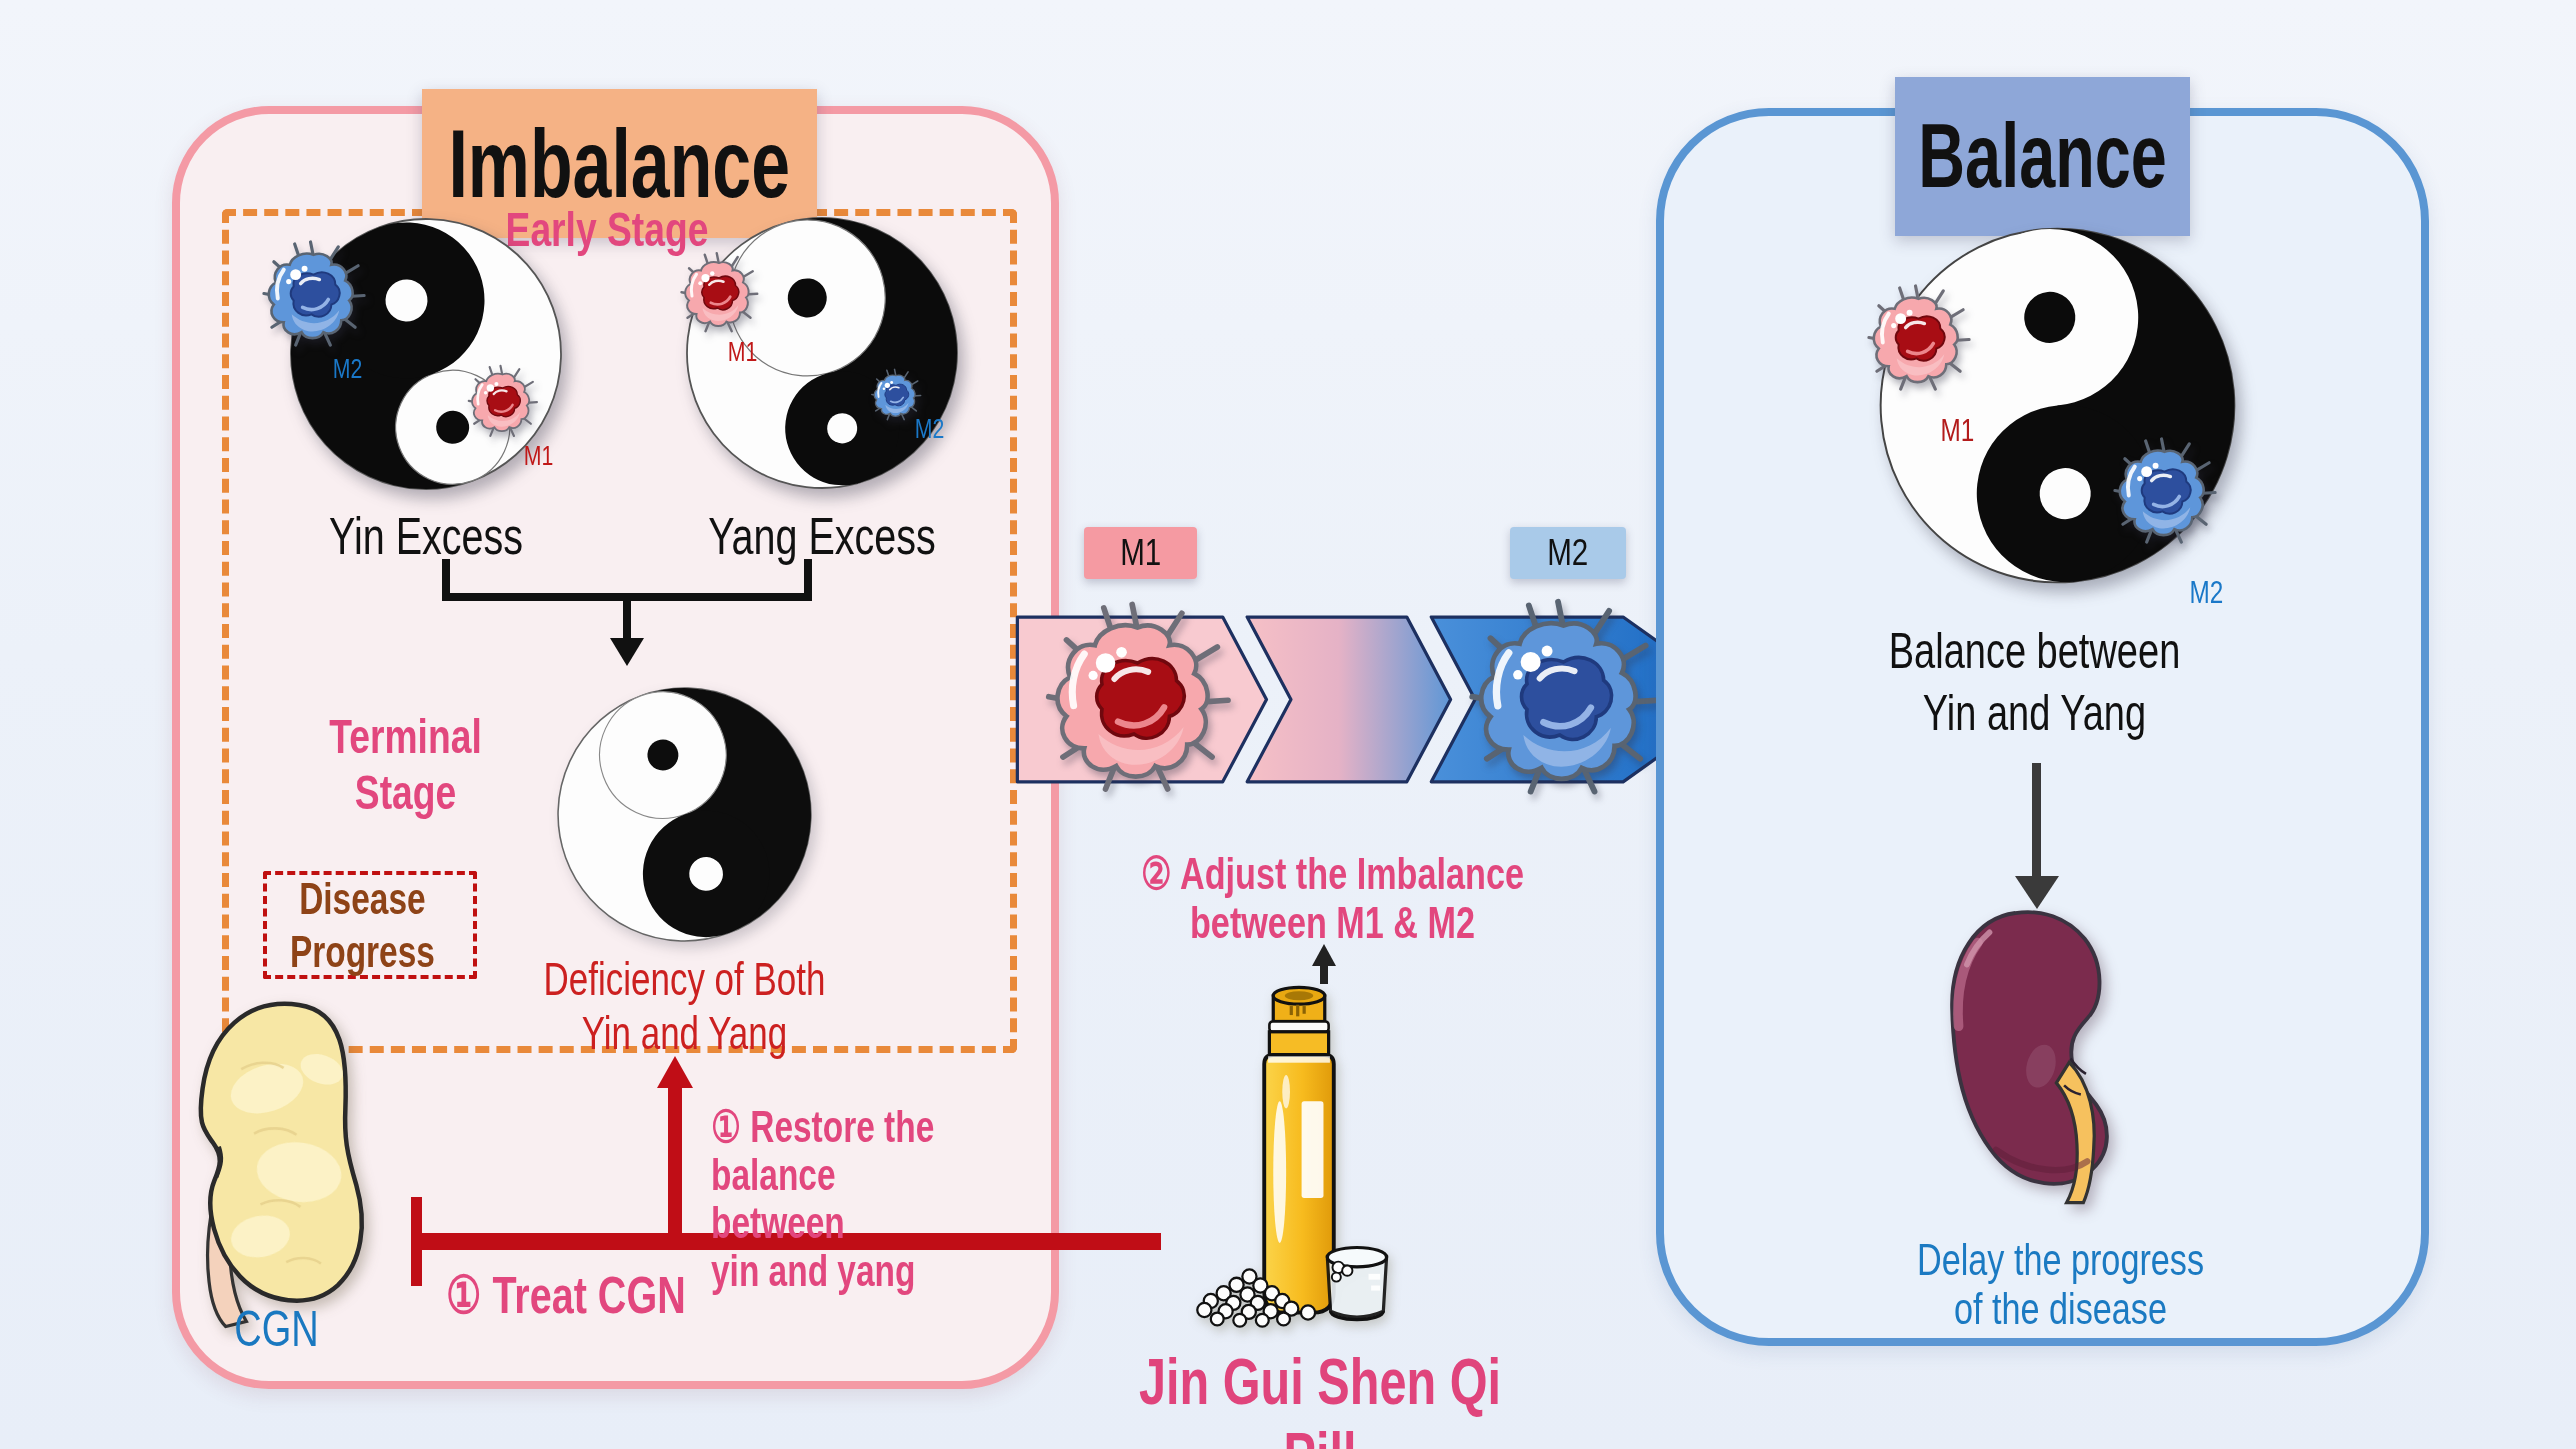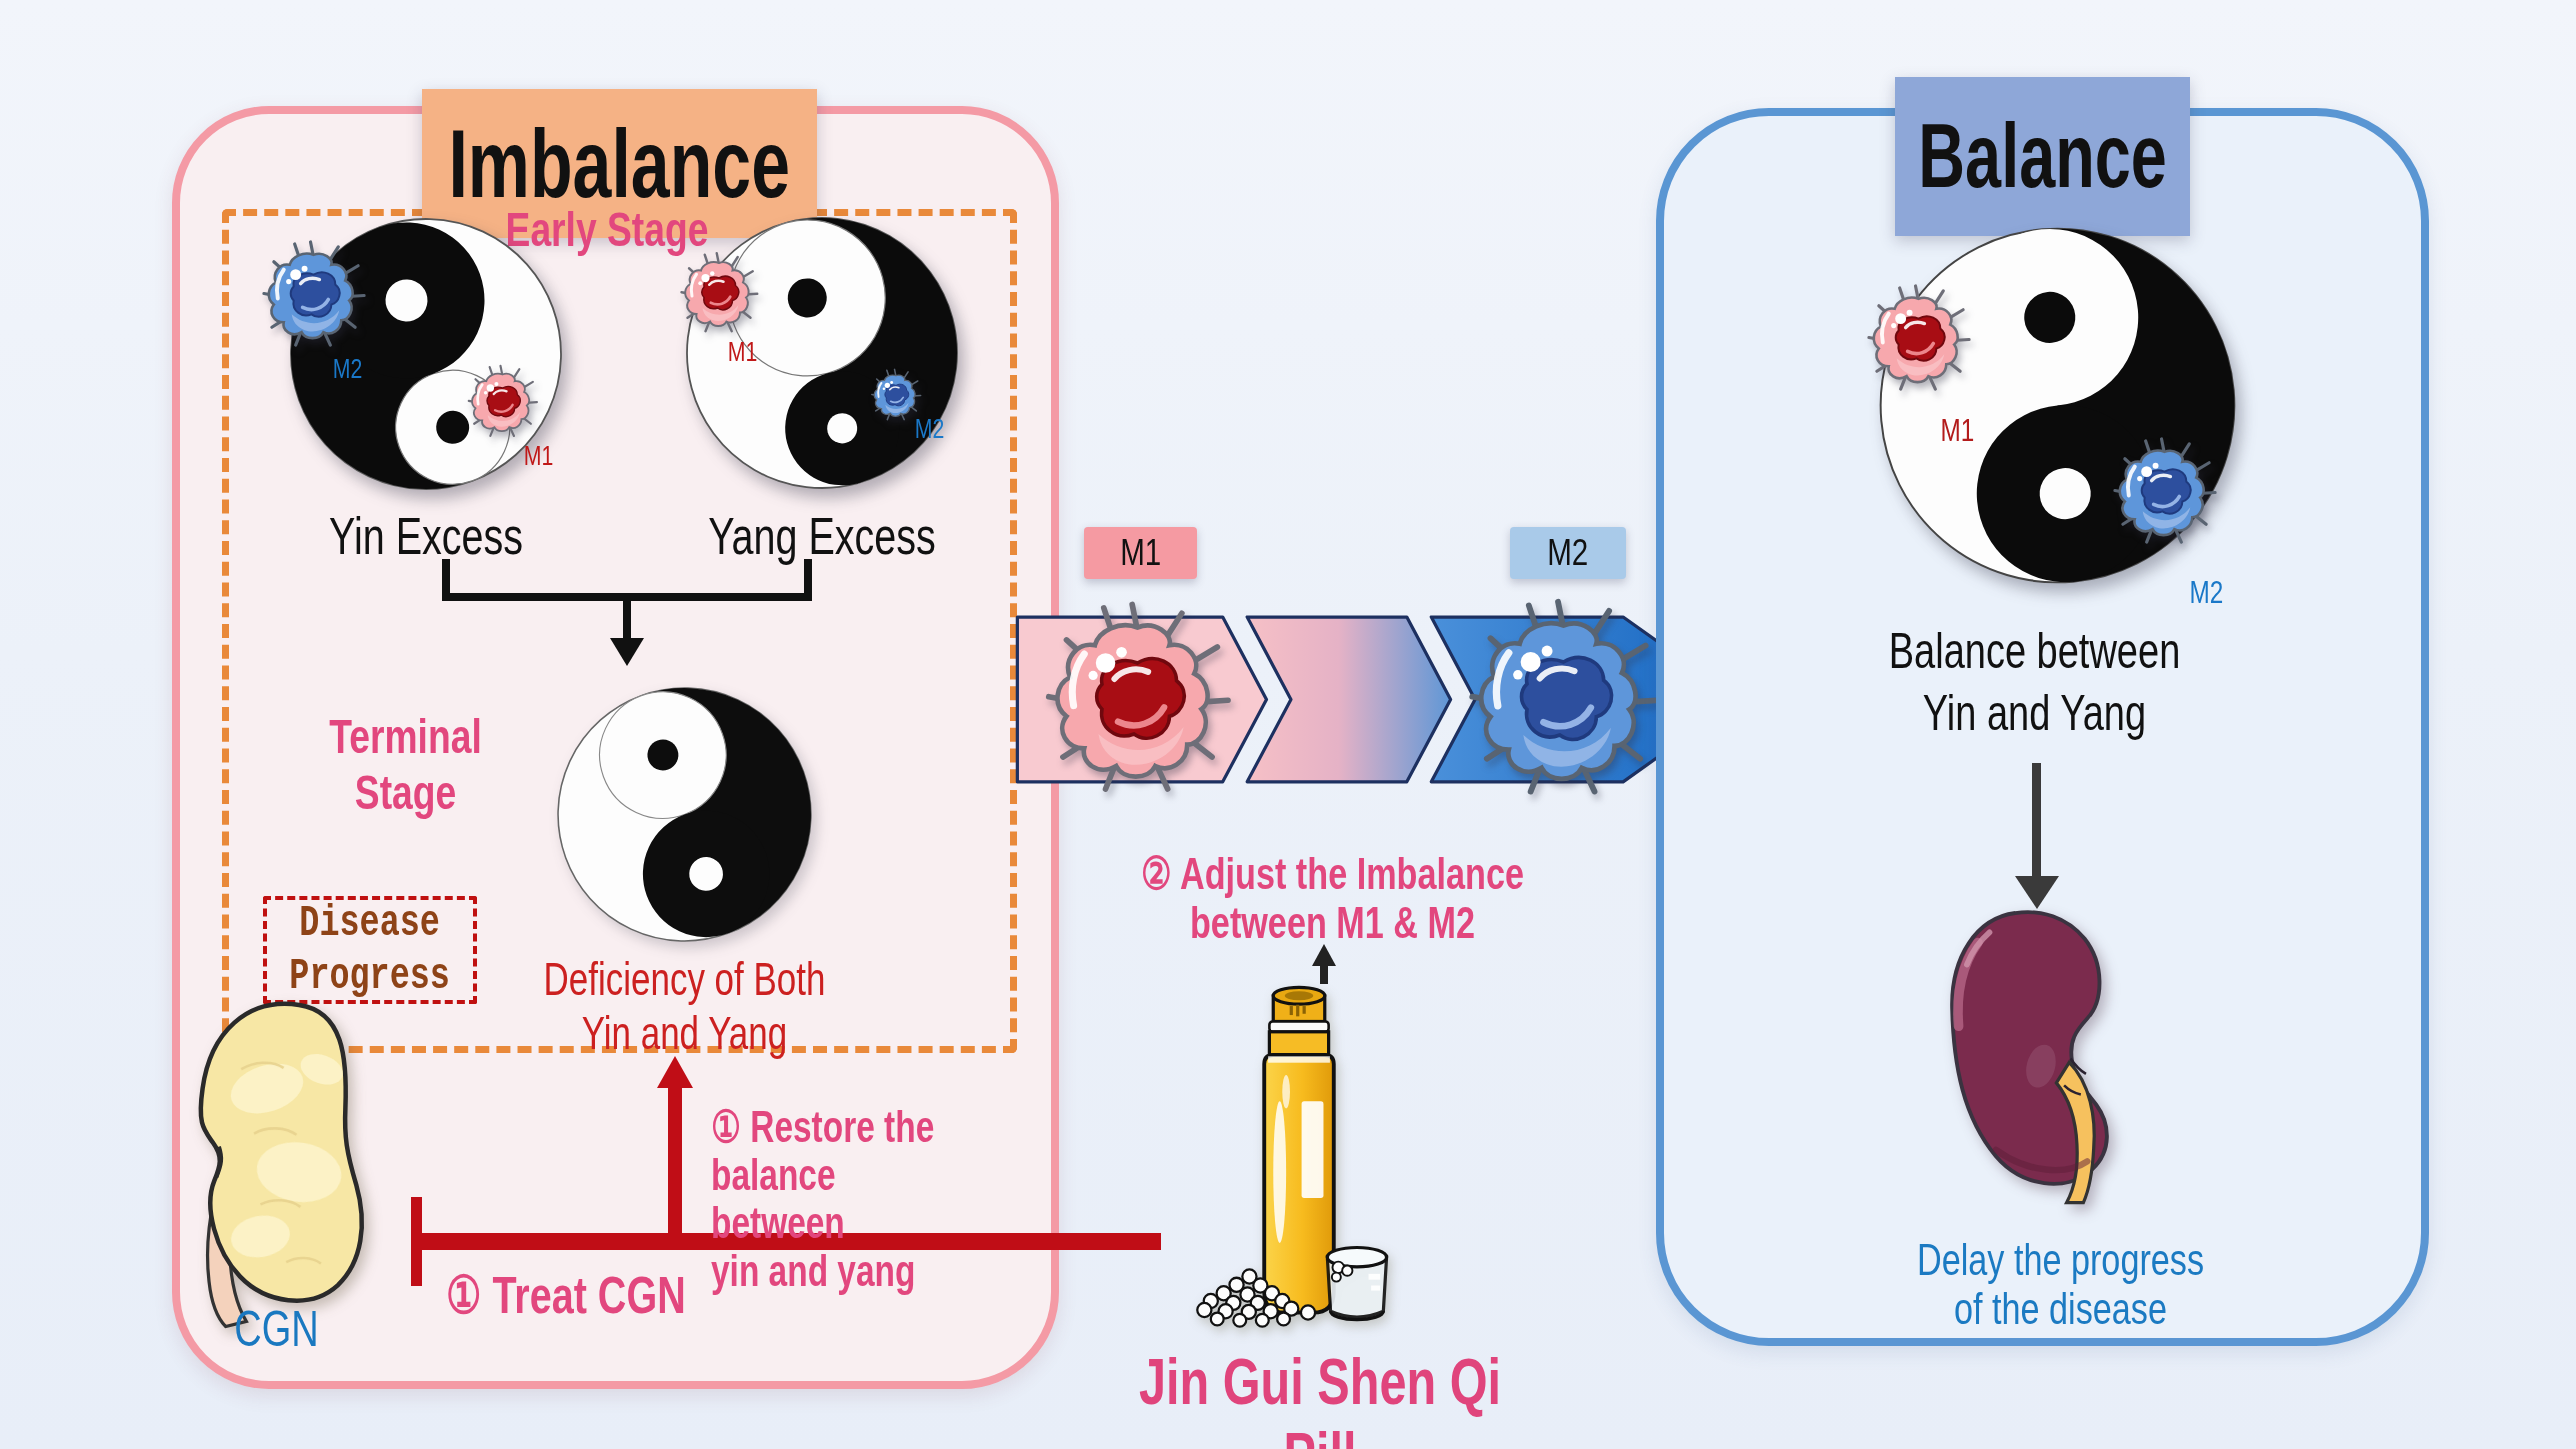--- a/index.html
+++ b/index.html
@@ -121,22 +121,22 @@
     <g transform="rotate(-20 100 100)">
       <circle cx="100" cy="100" r="90" fill="#fdfdfd" stroke="#666" stroke-width="1.1"></circle>
       <path d="M100 10 A90 90 0 0 1 100 190 Z" fill="#0d0d0d"></path>
       <circle cx="100" cy="55" r="45" fill="#fdfdfd" stroke="#888" stroke-width="0.8"></circle>
       <circle cx="100" cy="145" r="45" fill="#0d0d0d"></circle>
       <circle cx="100" cy="55" r="11" fill="#0d0d0d"></circle>
       <circle cx="100" cy="145" r="12" fill="#fdfdfd"></circle>
     </g>
   </svg>
 
-  <div class="abs" style="left:263px;top:896px;width:214px;height:108px;border:4.5px dashed #c01010;border-radius:2.6px;
-              display:flex;align-items:center;justify-content:center;font-family:Liberation Mono, monospace;">
+  <div class="abs" style="left:263px;top:871px;width:214px;height:108px;border:4.5px dashed #c01010;border-radius:2.6px;
+              display:flex;align-items:center;">
     <div class="txt ctr" style="font-size:44px;line-height:53px;font-weight:bold;color:#8e4317;">Disease
 Progress</div>
   </div>
 
   <div class="abs txt ctr" style="left:459px;top:952px;width:451px;font-size:46px;line-height:54px;color:#cc2020;">Deficiency of Both
 Yin and Yang</div>
 
   <svg class="abs" style="left:164px;top:992px;filter:drop-shadow(5.2px 6.4px 6.4px rgba(80,70,40,.3));" width="238" height="341" viewBox="0 0 370 530">
     <path d="M90,290 C70,330 64,400 70,450 C74,486 84,508 96,520 L128,512 C112,486 104,448 102,406 C100,356 106,316 120,284 Z" fill="#f4d2bc" stroke="#333" stroke-width="5"></path>
     <path d="M210,20 C130,8 72,62 60,150 C52,206 62,214 76,234 C92,256 88,270 78,294 C62,334 80,402 118,442 C158,484 228,494 270,456 C308,420 316,360 299,300 C284,250 280,225 282,180 C285,100 278,30 210,20 Z" fill="#f7e7a5" stroke="#2a2a2a" stroke-width="7"></path>

